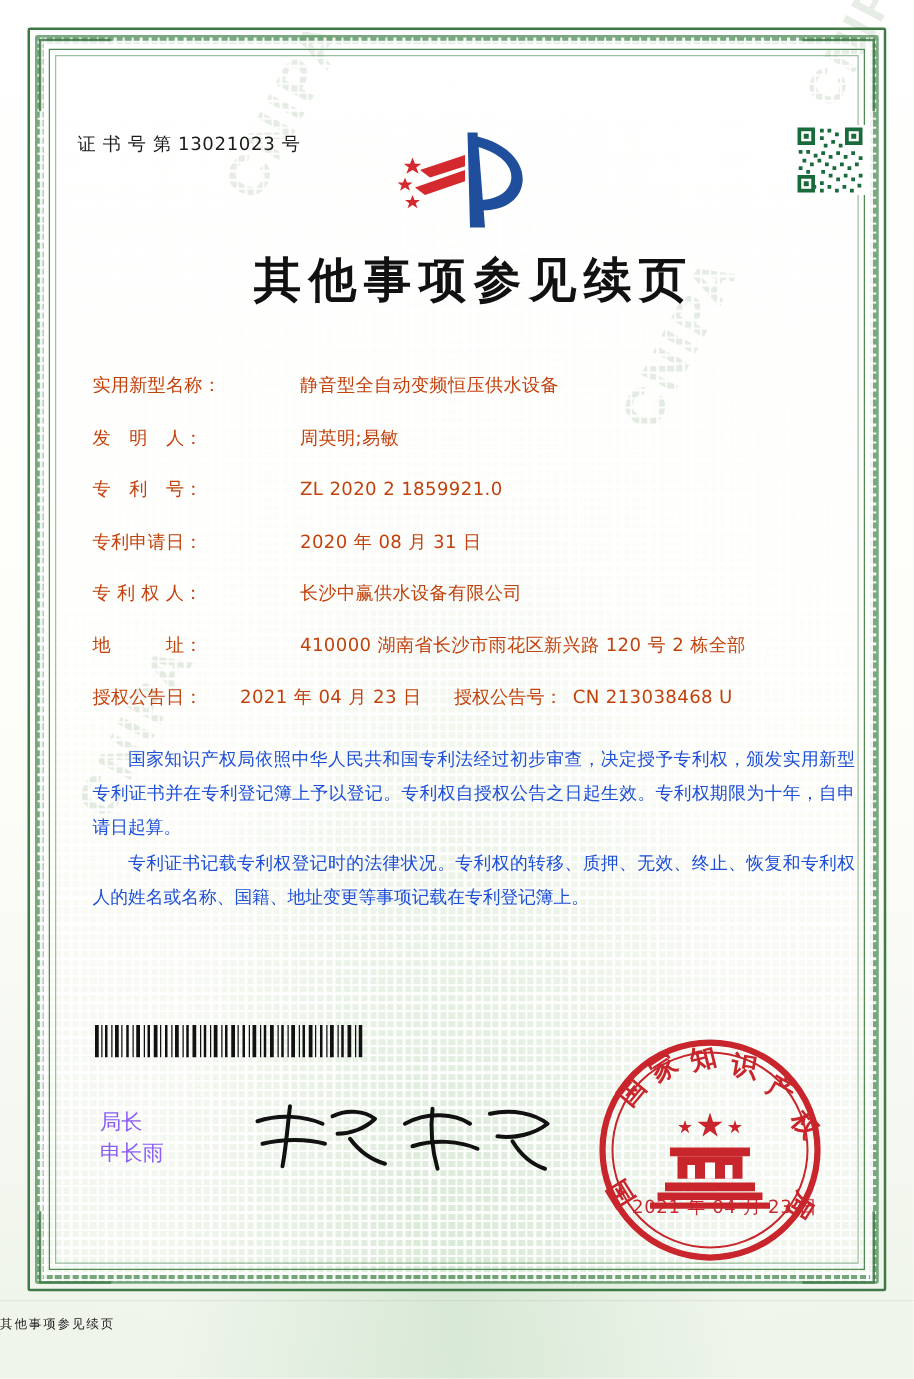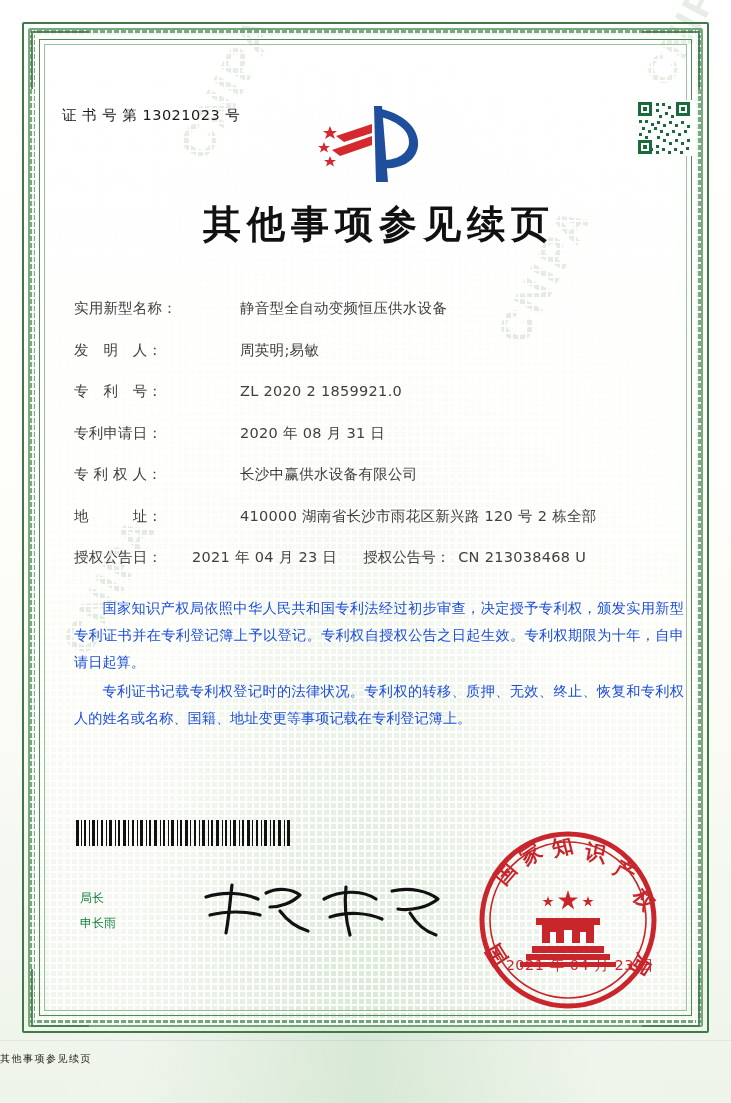--- a/index.html
+++ b/index.html
@@ -137,21 +137,21 @@
   .fields {
     position: absolute;
     left: 30px; top: 255px;
     right: 30px;
   }
   .field-row {
     display: flex;
     align-items: baseline;
     margin-bottom: 22.5px;
     font-size: 14.5px;
-    color: #404040;
+    color: #c2410c;
   }
   .f-label {
     flex: 0 0 auto;
     width: 118px;
     letter-spacing: 0.2px;
   }
   .f-value {
     flex: 1 1 auto;
     letter-spacing: 0.3px;
     margin-left: 48px;
@@ -182,23 +182,23 @@
 
   .barcode {
     position: absolute;
     left: 32px; top: 776px;
     width: 214px; height: 26px;
   }
 
   .signature-block {
     position: absolute;
     left: 36px; top: 842px;
-    font-size: 12px;
+    font-size: 17px;
     line-height: 25px;
-    color: #15803d;
+    color: #8b5cf6;
   }
   .sign-script {
     position: absolute;
     left: 152px; top: 833px;
     width: 250px;
     height: 70px;
   }
 
   .seal {
     position: absolute;

